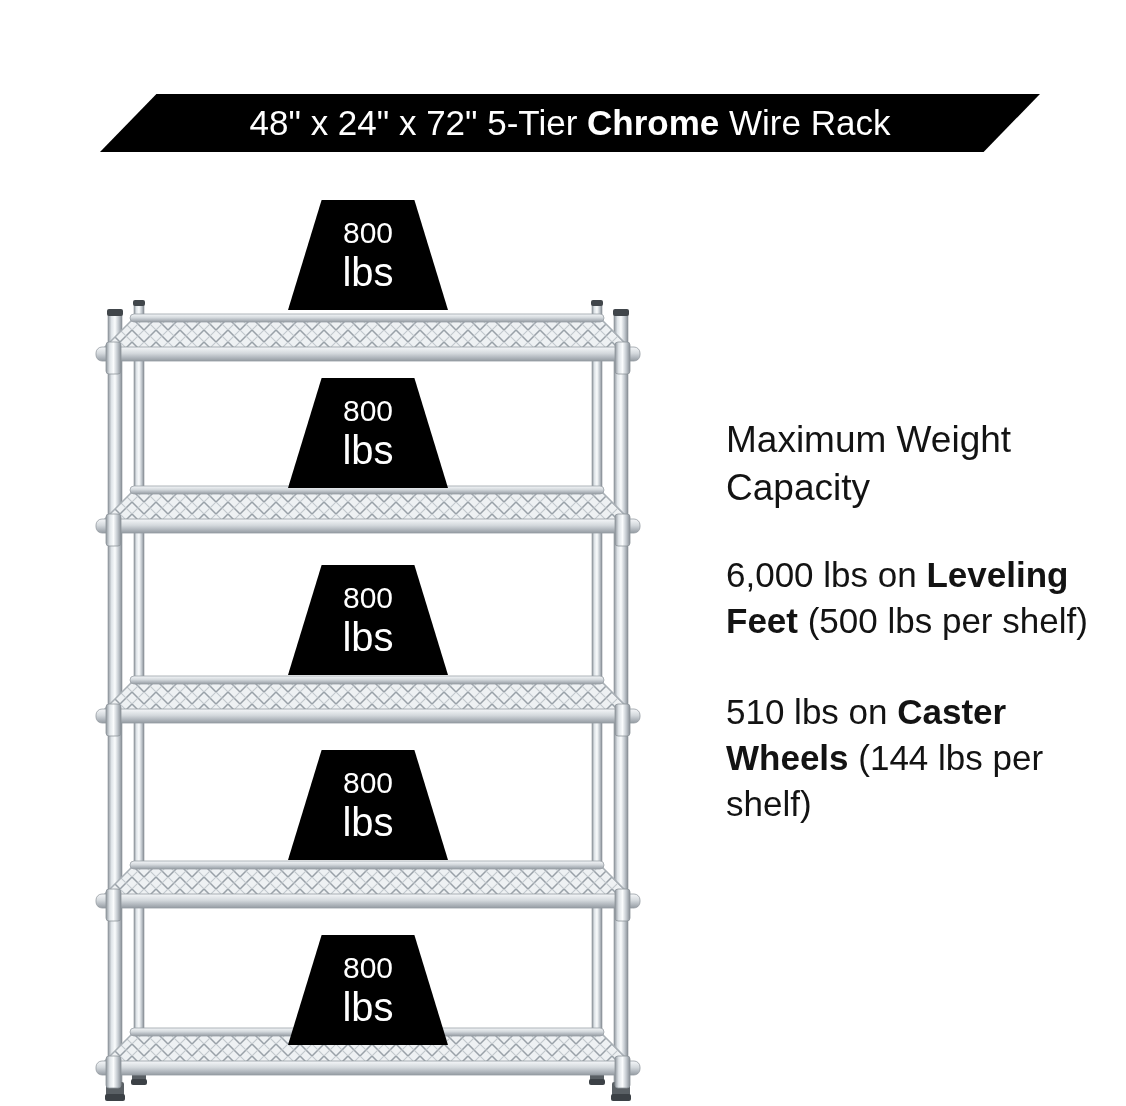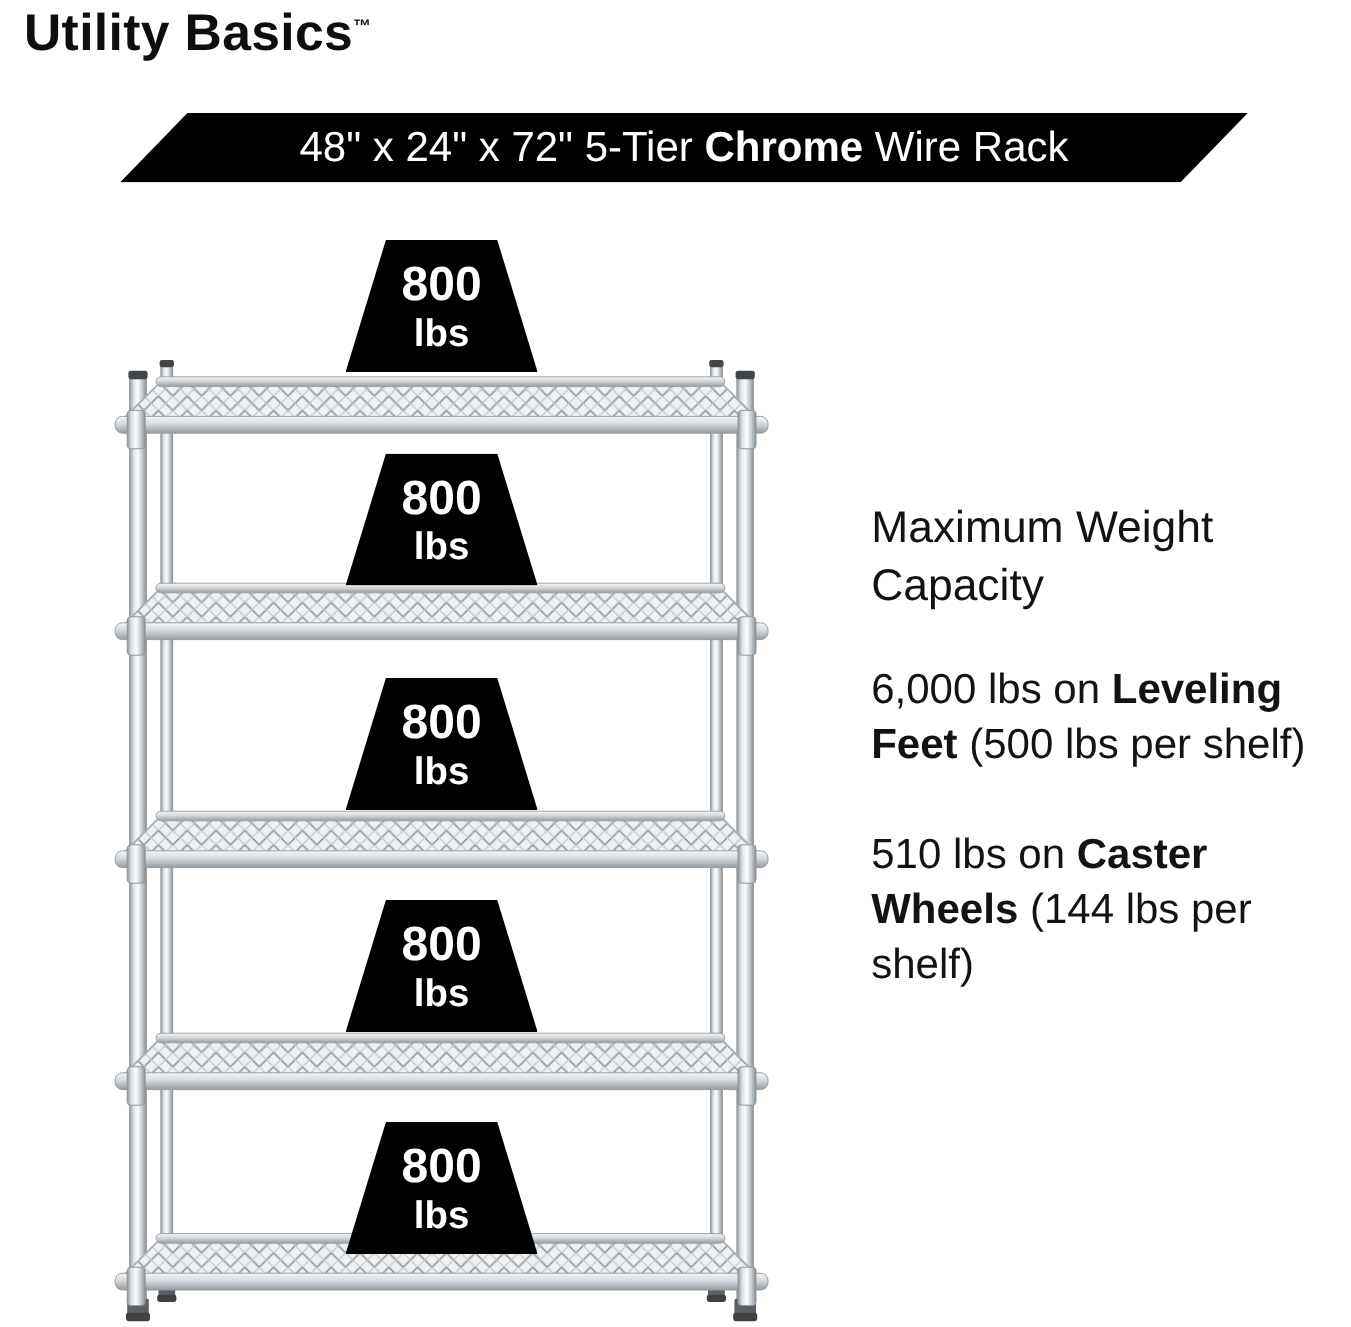--- a/index.html
+++ b/index.html
@@ -20,36 +20,33 @@
   .banner b{font-weight:700;margin-top:20px;}
   
   .rack{position:absolute;left:72px;top:298px;width:592px;height:812px;}
   
   .badge{
     position:absolute;left:288px;width:160px;height:110px;
     background:var(--badge-bg,#000);
     clip-path:polygon(21% 0,79% 0,100% 100%,0 100%);
     color:#fff;text-align:center;display:flex;flex-direction:column;align-items:center;justify-content:center;gap:4px;
   }
-  .badge .value{font-size:40px;font-weight:700;line-height:1;}
-  .badge .unit{font-size:32px;font-weight:700;line-height:1;}
+  .badge .value{font-size:30px;font-weight:400;line-height:1;}
+  .badge .unit{font-size:40px;font-weight:400;line-height:1;}
   
   .info{position:absolute;left:726px;top:416px;width:402px;}
   .info h2{margin:0 0 40px 0;font-size:37px;font-weight:400;line-height:1.3;color:#131313;}
   .info p{margin:0 0 44px 0;font-size:35px;font-weight:400;line-height:1.32;color:#131313;}
   .info b{font-weight:700;}
 </style>
 </head>
 <body>
 
 <div class="canvas">
 
-  <div class="logo">
-    <span>Utility Basics</span><sup>™</sup>
-  </div>
 
   <div class="banner">
     <span>48" x 24" x 72" 5-Tier </span><b>Chrome</b><span> Wire Rack</span>
   </div>
 
   <div class="rack">
     <svg width="592" height="812" viewBox="0 0 592 812" xmlns="http://www.w3.org/2000/svg">
       <defs>
         <linearGradient id="postGrad" x1="0" y1="0" x2="1" y2="0">
           <stop offset="0" stop-color="#8f969d"></stop>

